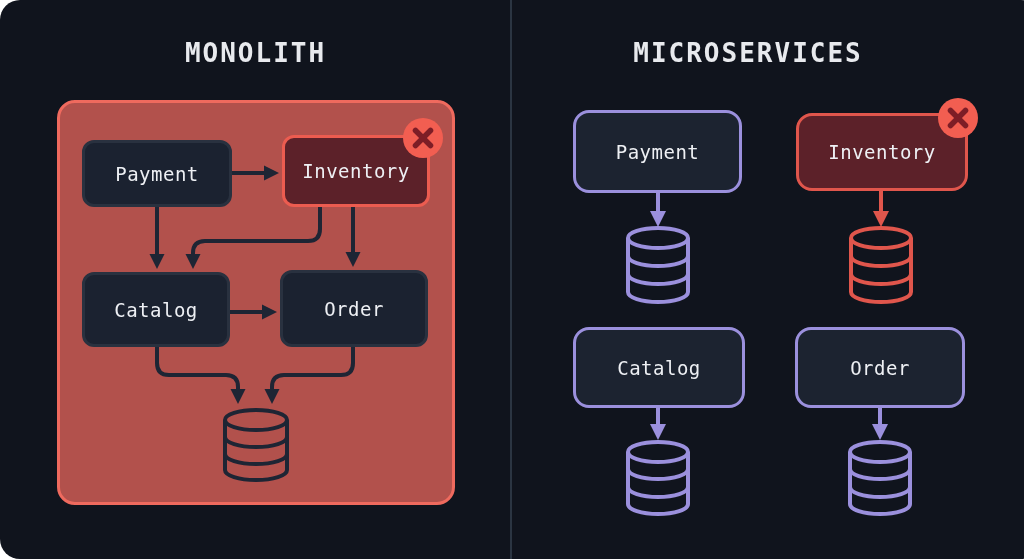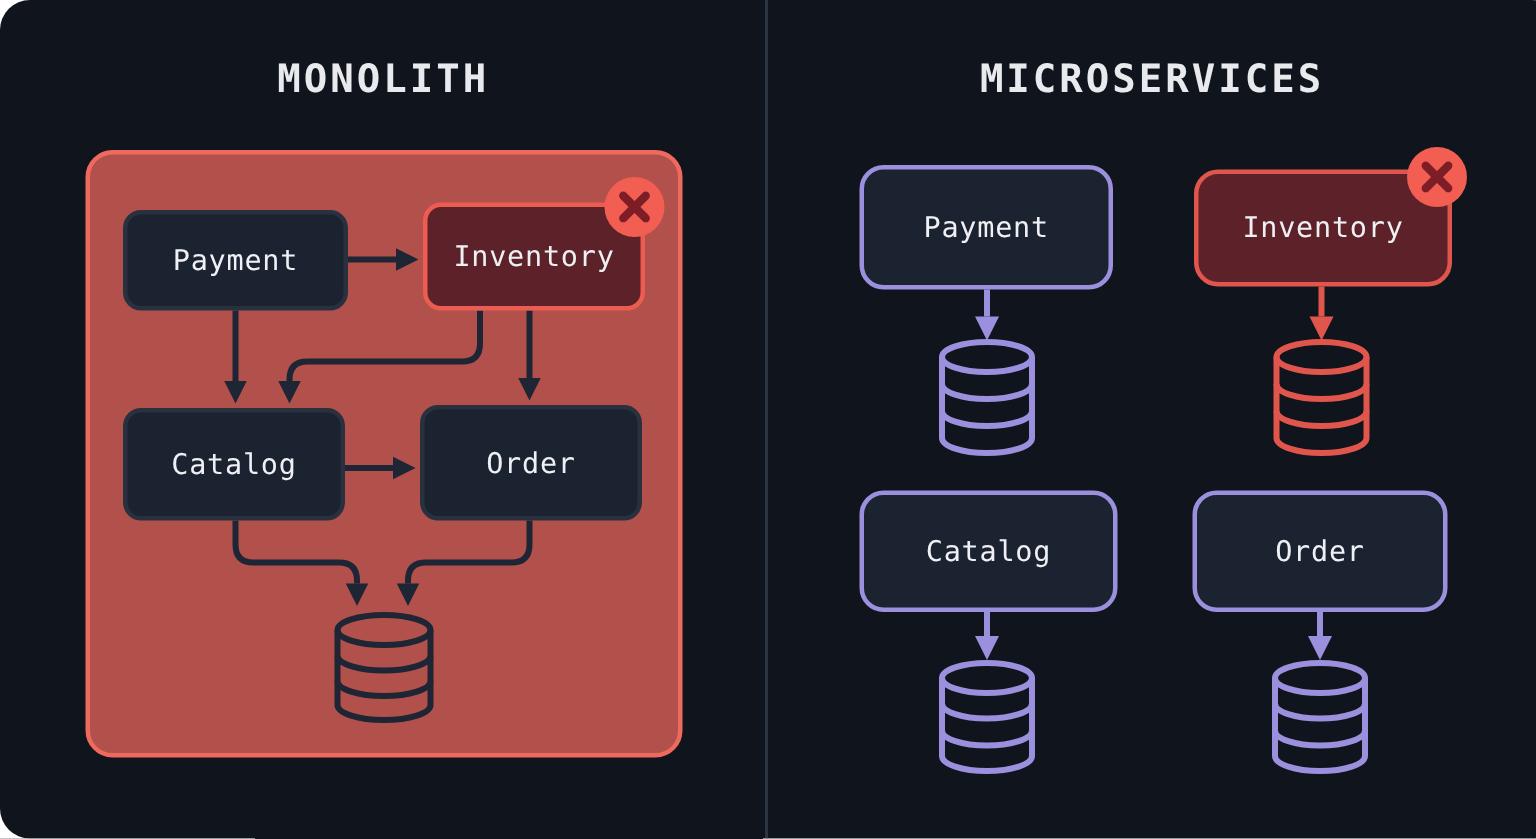--- a/index.html
+++ b/index.html
@@ -13,21 +13,21 @@
   .divider{
     position:absolute;left:510px;top:0;width:2px;height:559px;
     background:var(--divider,#2b3542);
   }
   .panel-title{
     position:absolute;top:37px;margin:0;height:32px;line-height:32px;
     text-align:center;font-size:26px;font-weight:700;letter-spacing:2px;
     color:var(--title-text,#e8eaee);
   }
   .panel-title.left{left:0;width:511px;}
-  .panel-title.right{left:512px;width:512px;}
+  .panel-title.right{left:492px;width:512px;}
   .mono-container{
     position:absolute;left:57px;top:100px;width:392px;height:399px;
     background:var(--monolith-fill,#b2514c);
     border:3px solid var(--monolith-border,#ef6a5e);
     border-radius:18px;
   }
   .svc{
     position:absolute;display:flex;align-items:center;justify-content:center;
     background:var(--box-fill,#1b2230);
     border:3px solid var(--box-border,#29313f);

